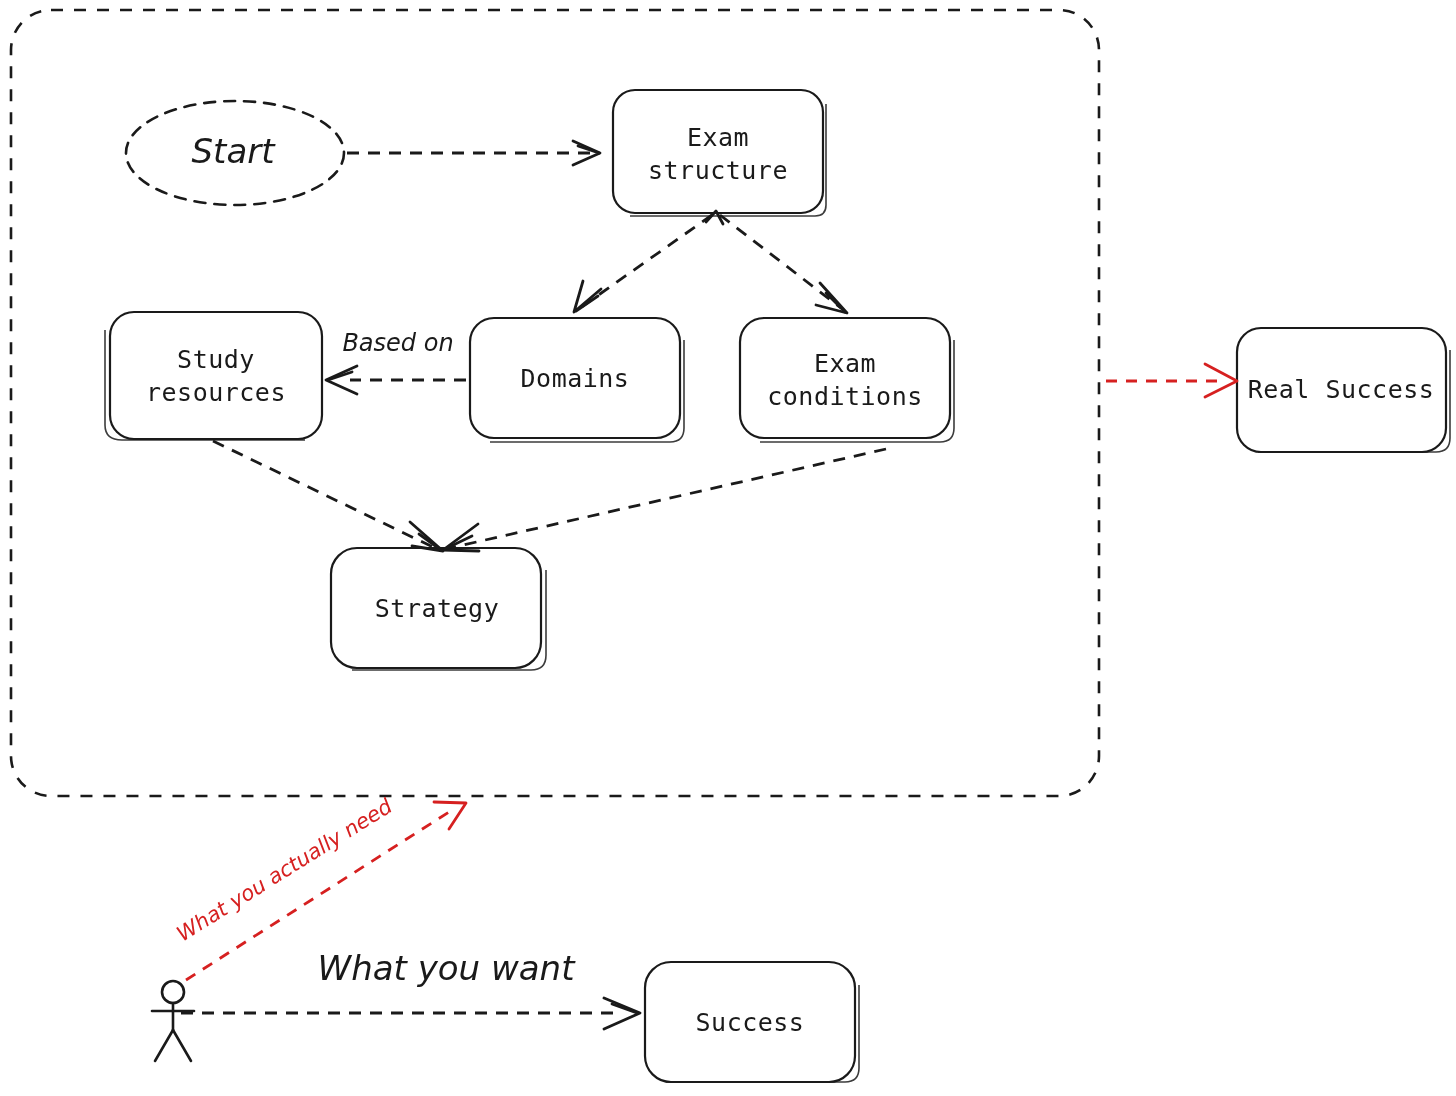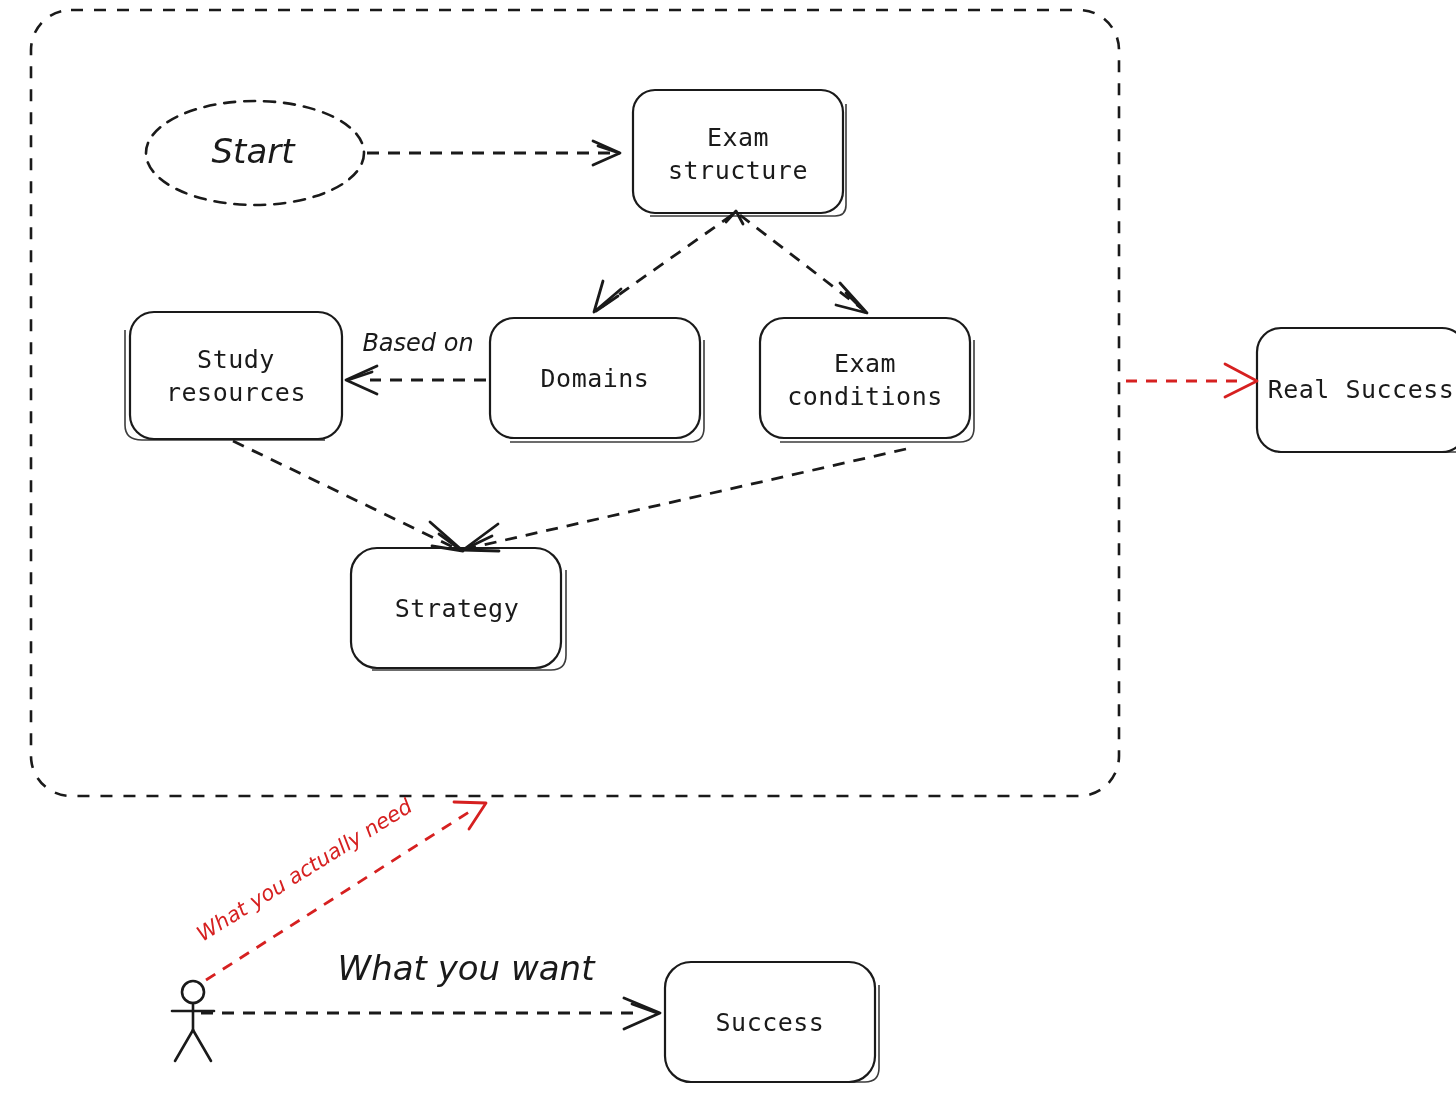--- a/index.html
+++ b/index.html
@@ -11,21 +11,20 @@
   body {
     width: 1456px;
     height: 1096px;
     overflow: hidden;
     font-family: "DejaVu Sans Mono", "Liberation Mono", monospace;
   }
   #diagram-root {
     position: relative;
     width: 1404px;
     height: 1096px;
-    margin-left: 20px;
   }
   svg#canvas {
     position: absolute;
     left: 0;
     top: 0;
     width: 1456px;
     height: 1096px;
   }
   .node-label {
     font-family: "DejaVu Sans Mono", "Liberation Mono", monospace;

